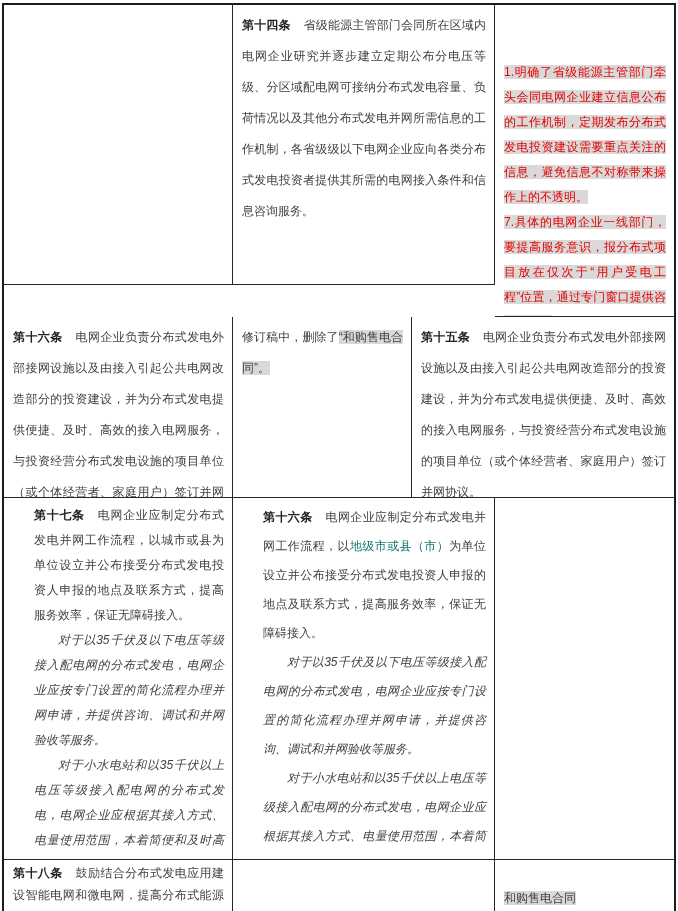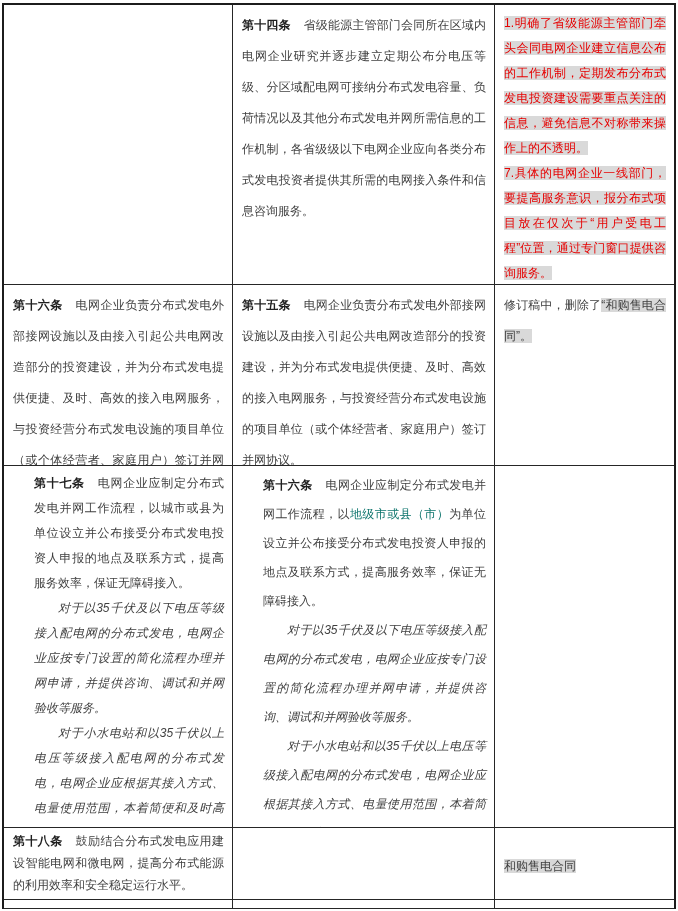--- a/index.html
+++ b/index.html
@@ -47,35 +47,35 @@
 <body>
 
 <div class="page">
   <div class="cmp-table">
 
     <div class="trow">
       <div class="cell c1 r1"></div>
       <div class="cell c2 r1">
         <p class="lh31"><span class="heading">第十四条</span><span>省级能源主管部门会同所在区域内电网企业研究并逐步建立定期公布分电压等级、分区域配电网可接纳分布式发电容量、负荷情况以及其他分布式发电并网所需信息的工作机制，各省级级以下电网企业应向各类分布式发电投资者提供其所需的电网接入条件和信息咨询服务。</span></p>
       </div>
-      <div class="cell c3 r1 comment-cell" style="padding-top:6px;">
+      <div class="cell c3 r1 comment-cell" style="padding-top:23px;margin-top:32px;">
         <p class="lh25"><span class="hl red-text">1.明确了省级能源主管部门牵头会同电网企业建立信息公布的工作机制，定期发布分布式发电投资建设需要重点关注的信息，避免信息不对称带来操作上的不透明。</span></p>
         <p class="lh25"><span class="hl red-text">7.具体的电网企业一线部门，要提高服务意识，报分布式项目放在仅次于“用户受电工程”位置，通过专门窗口提供咨询服务。</span></p>
       </div>
     </div>
 
     <div class="trow">
       <div class="cell c1 r2">
         <p class="lh31"><span class="heading">第十六条</span><span>电网企业负责分布式发电外部接网设施以及由接入引起公共电网改造部分的投资建设，并为分布式发电提供便捷、及时、高效的接入电网服务，与投资经营分布式发电设施的项目单位（或个体经营者、家庭用户）签订并网协议和购售电合同。</span></p>
       </div>
+      <div class="cell c3 r2 comment-cell">
+        <p class="lh31"><span>修订稿中，删除了</span><span class="hl">“和购售电合同”。</span></p>
+      </div>
       <div class="cell c2 r2">
         <p class="lh31"><span class="heading">第十五条</span><span>电网企业负责分布式发电外部接网设施以及由接入引起公共电网改造部分的投资建设，并为分布式发电提供便捷、及时、高效的接入电网服务，与投资经营分布式发电设施的项目单位（或个体经营者、家庭用户）签订并网协议。</span></p>
-      </div>
-      <div class="cell c3 r2 comment-cell">
-        <p class="lh31"><span>修订稿中，删除了</span><span class="hl">“和购售电合同”。</span></p>
       </div>
     </div>
 
     <div class="trow">
       <div class="cell c1 r3">
         <p class="lh25"><span class="heading">第十七条</span><span>电网企业应制定分布式发电并网工作流程，以城市或县为单位设立并公布接受分布式发电投资人申报的地点及联系方式，提高服务效率，保证无障碍接入。</span></p>
         <p class="lh25 indent">对于以35千伏及以下电压等级接入配电网的分布式发电，电网企业应按专门设置的简化流程办理并网申请，并提供咨询、调试和并网验收等服务。</p>
         <p class="lh25 indent">对于小水电站和以35千伏以上电压等级接入配电网的分布式发电，电网企业应根据其接入方式、电量使用范围，本着简便和及时高效的原则做好并网管理，提供相关服务。</p>
       </div>
       <div class="cell c2 r3">

